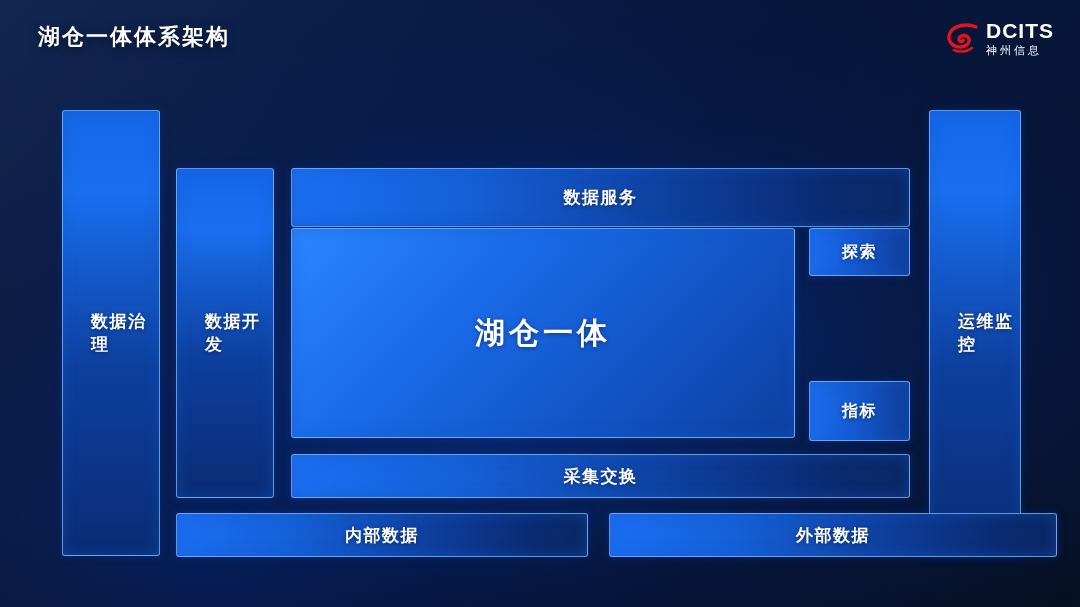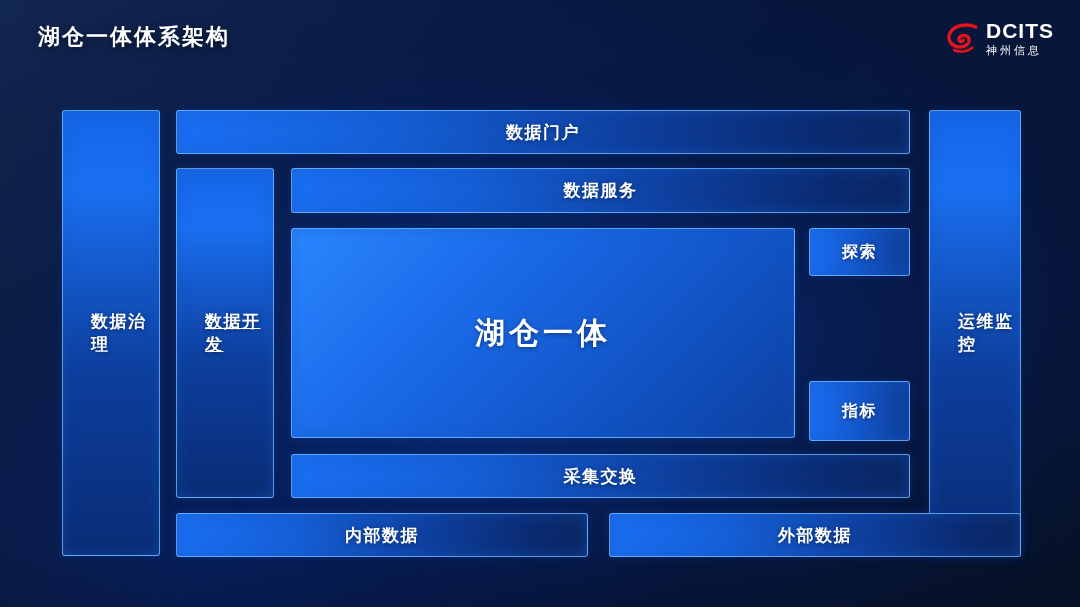--- a/index.html
+++ b/index.html
@@ -100,29 +100,29 @@
   .grad-core {
     background: linear-gradient(135deg, #2b86ff 0%, #1a6ae8 35%, #1153c4 70%, #0d3f9e 100%);
   }
   .grad-small {
     background: linear-gradient(90deg, #1b6ef2 0%, #1457cc 50%, #0e3d98 100%);
   }
 
   .b-governance { left: 62px;  top: 110px; width: 98px;  height: 446px; font-size: 17px; }
   .b-ops        { left: 929px; top: 110px; width: 92px;  height: 446px; font-size: 17px; }
   .b-portal     { left: 176px; top: 110px; width: 734px; height: 44px;  font-size: 17px; }
-  .b-dev        { left: 176px; top: 168px; width: 98px;  height: 330px; font-size: 17px; text-decoration: underline; }
-  .b-service    { left: 291px; top: 168px; width: 619px; height: 45px;  font-size: 17px; }
+  .b-dev        { left: 176px; top: 168px; width: 98px;  height: 330px; font-size: 17px; }
+  .b-service    { left: 291px; top: 168px; width: 619px; height: 59px;  font-size: 17px; }
   .b-core       { left: 291px; top: 228px; width: 504px; height: 210px; font-size: 30px; letter-spacing: 4px; }
   .b-explore    { left: 809px; top: 228px; width: 101px; height: 48px;  font-size: 16px; }
   .b-tag        { left: 809px; top: 305px; width: 101px; height: 60px;  font-size: 16px; }
   .b-metric     { left: 809px; top: 381px; width: 101px; height: 60px;  font-size: 16px; }
   .b-collect    { left: 291px; top: 454px; width: 619px; height: 44px;  font-size: 17px; }
   .b-internal   { left: 176px; top: 513px; width: 412px; height: 44px;  font-size: 17px; }
-  .b-external   { left: 609px; top: 513px; width: 412px; height: 44px;  font-size: 17px; }
+  .b-external   { left: 609px; top: 513px; width: 448px; height: 44px;  font-size: 17px; }
 </style>
 </head>
 <body>
 
 <div class="slide">
 
   <div class="title">湖仓一体体系架构</div>
 
   <div class="logo">
     <div class="logo-mark">
@@ -133,21 +133,20 @@
     </div>
     <div class="logo-text">
       <span class="logo-en">DCITS</span>
       <span class="logo-cn">神州信息</span>
     </div>
   </div>
 
   <div class="box grad-v b-governance">数据治理</div>
   <div class="box grad-v b-ops">运维监控</div>
 
-  <div class="box grad-h b-portal">数据门户</div>
   <div class="box grad-v b-dev">数据开发</div>
   <div class="box grad-h b-service">数据服务</div>
 
   <div class="box grad-core b-core">湖仓一体</div>
 
   <div class="box grad-small b-explore">探索</div>
   <div class="box grad-h b-collect">采集交换</div>
 
   <div class="box grad-small b-metric">指标</div>
 

